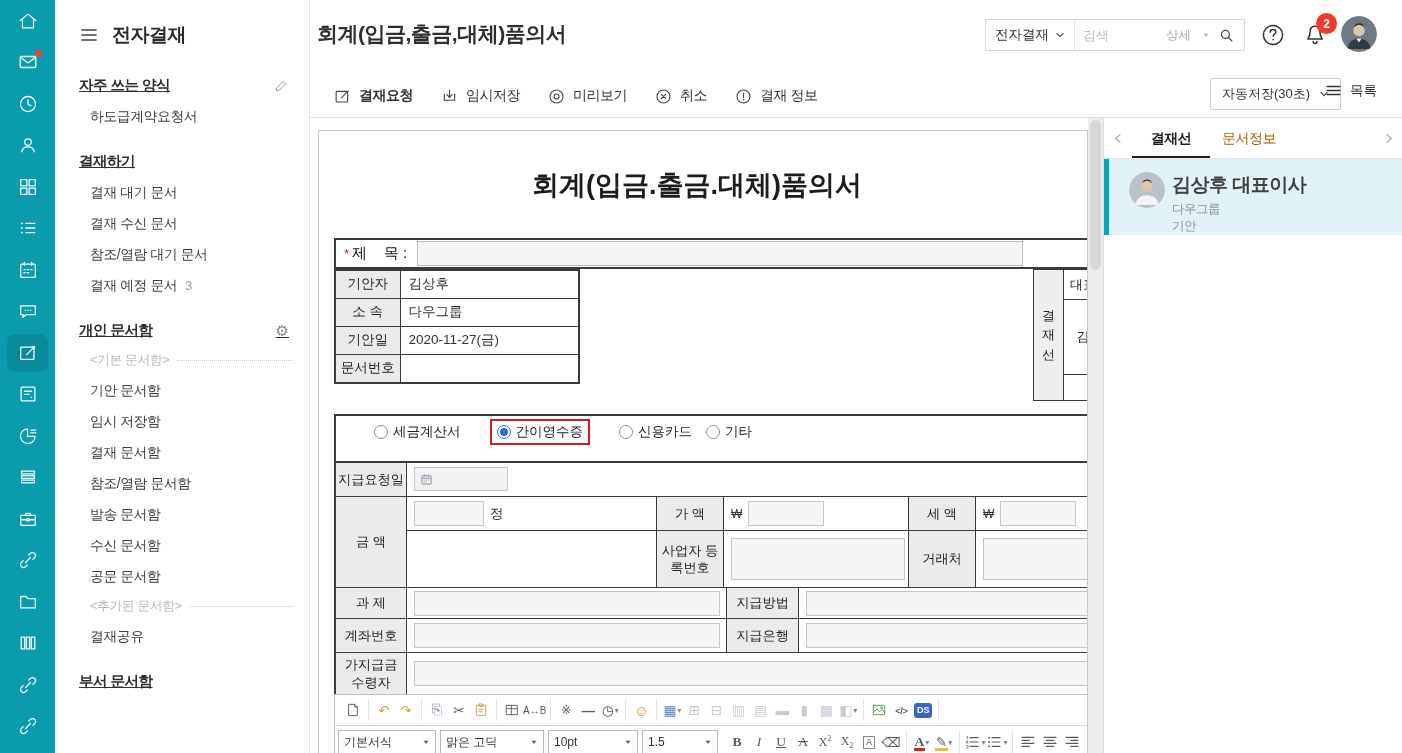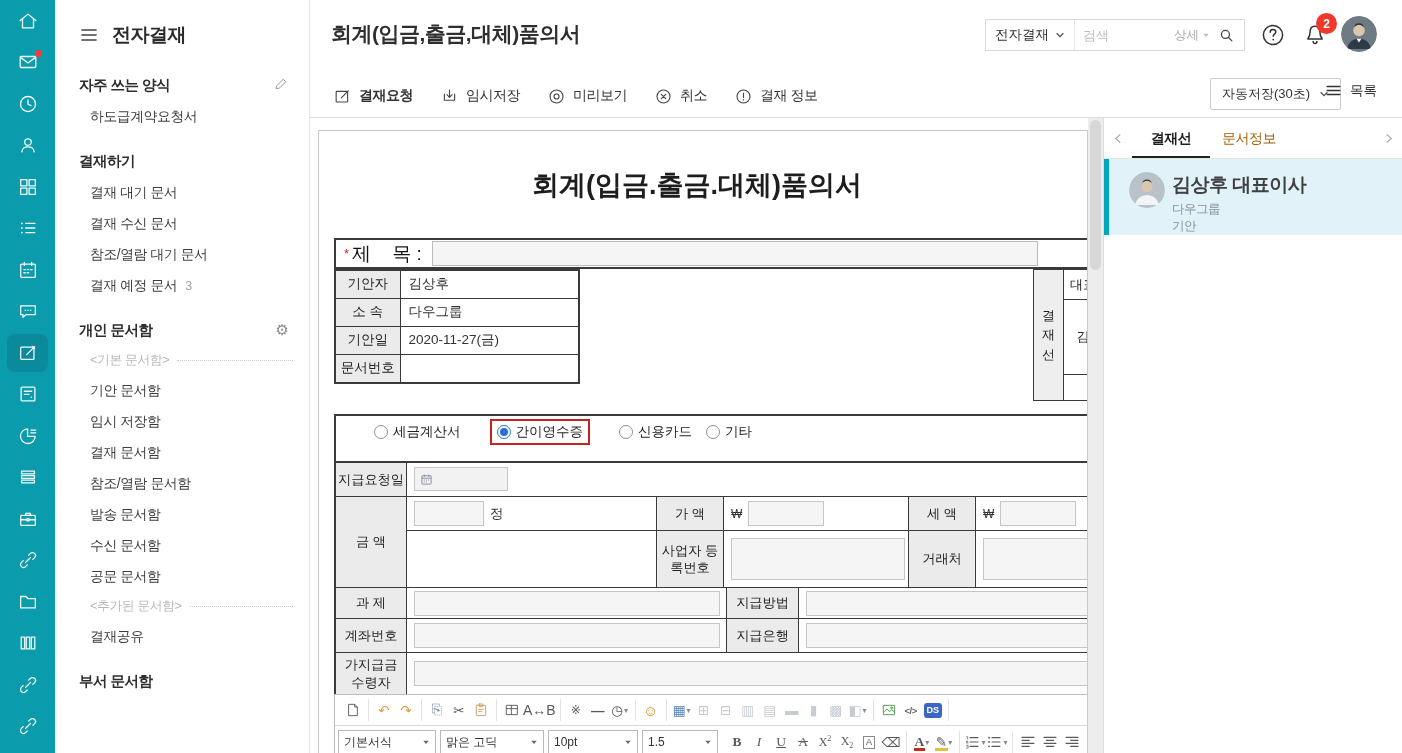--- a/index.html
+++ b/index.html
@@ -14,37 +14,37 @@
   .rail-item.active svg{position:relative}
   .rail-dot{position:absolute;top:8px;right:13px;width:7px;height:7px;border-radius:50%;background:#ff3b30;}
   
   .sidebar{position:absolute;left:55px;top:0;width:254px;height:753px;background:#fff;border-right:1px solid #e4e4e4;overflow:hidden;}
   .side-head{display:flex;align-items:center;gap:13px;padding:22px 0 0 24px;}
   .side-head svg{width:20px;height:20px;color:#444}
   .side-head h1{font-size:19px;margin:0;font-weight:bold;color:#2b2b2b;letter-spacing:-.5px}
   .new-btn{display:block;margin:20px auto 0;width:202px;height:42px;background:#00a2b3;color:#fff;border:none;border-radius:4px;
            font-size:15px;font-weight:bold;font-family:inherit;cursor:pointer;letter-spacing:-.5px}
   .side-list{padding:8px 0 0 0}
-  .side-section{display:flex;align-items:flex-start;margin:20px 20px 6px 24px;}
+  .side-section{display:flex;align-items:center;margin:20px 20px 6px 24px;text-decoration:underline;}
   .ss-label{font-size:14.5px;font-weight:bold;color:#2e2e2e;letter-spacing:-.5px}
   .ss-icon{margin-left:auto;color:#8b8b8b;cursor:pointer}
   .ss-icon svg{width:15px;height:15px}
   .side-item{font-size:13.8px;color:#3d3d3d;padding:6.5px 0 6.5px 35px;display:flex;align-items:center;cursor:pointer;letter-spacing:-.4px}
   .side-item .cnt{margin-left:8px;color:#9aa5ad;font-size:12.5px}
   .side-muted{display:flex;align-items:center;color:#b8b8b8;font-size:12.8px;padding:6px 16px 6px 35px;letter-spacing:-.4px}
   .side-muted::after{content:"";flex:1;border-bottom:1px dotted #ccc;margin-left:8px;}
   
   .main{position:absolute;left:310px;top:0;right:0;bottom:0;background:#fff}
-  .page-title{position:absolute;left:21px;top:20px;margin:0;font-size:21px;font-weight:bold;color:#2f2f2f;letter-spacing:-.5px}
+  .page-title{position:absolute;left:7px;top:20px;margin:0;font-size:21px;font-weight:bold;color:#2f2f2f;letter-spacing:-.5px}
   .searchbox{position:absolute;left:675px;top:19px;width:260px;height:32px;border:1px solid #d9d9d9;display:flex;align-items:center;background:#fff;box-sizing:border-box}
   .scope{display:flex;align-items:center;gap:6px;padding:0 9px;font-size:13.5px;color:#333;cursor:pointer;border-right:1px solid #e6e6e6;height:100%;}
   .scope svg{width:10px;height:10px;color:#555}
   .searchbox input{flex:1;min-width:0;border:none;outline:none;font-size:13px;padding:0 8px;font-family:inherit;color:#333}
   .searchbox input::placeholder{color:#bdbdbd}
-  .adv{display:flex;align-items:center;gap:3px;font-size:12.5px;color:#aaa;cursor:pointer;white-space:nowrap}
+  .adv{display:flex;align-items:center;gap:11px;font-size:12.5px;color:#aaa;cursor:pointer;white-space:nowrap}
   .adv svg{width:8px;height:8px;color:#bbb}
   .mag{margin:0 9px 0 8px;color:#444;cursor:pointer}
   .mag svg{width:17px;height:17px}
   .help{position:absolute;left:949px;top:21px;width:28px;height:28px;color:#333;cursor:pointer}
   .help svg{width:28px;height:28px}
   .bell{position:absolute;left:992px;top:22px;width:26px;height:26px;color:#333;cursor:pointer}
   .bell svg{width:26px;height:26px}
   .badge{position:absolute;top:-9px;left:14px;min-width:21px;height:21px;border-radius:11px;background:#f0382b;color:#fff;
          font-size:12px;font-weight:bold;display:flex;align-items:center;justify-content:center;padding:0 4px;box-sizing:border-box}
   .avatar{position:absolute;left:1031px;top:16px;width:36px;height:36px;border-radius:50%;overflow:hidden;cursor:pointer}
@@ -59,21 +59,21 @@
   .autosave svg{width:10px;height:10px;color:#555}
   .listbtn{position:absolute;left:1014px;top:81px;display:flex;align-items:center;gap:7px;font-size:13.5px;color:#333;cursor:pointer}
   .listbtn svg{width:19px;height:19px;color:#333}
   .hdiv{position:absolute;left:0;right:0;top:117px;height:1px;background:#dcdcdc}
   
   .doc-area{position:absolute;left:0;top:118px;width:793px;bottom:0;background:#fff;overflow:hidden}
   .doc-page{position:absolute;left:8px;top:12px;width:768px;height:640px;border:1px solid #c9c9c9;background:#fff;overflow:hidden}
   .doc-title{position:absolute;left:0;top:36px;width:756px;margin:0;text-align:center;font-size:27px;font-weight:bold;color:#1d1d1d;letter-spacing:0}
   .subject-row{position:absolute;left:15px;top:107px;width:824px;height:31px;border:2px solid #3a3a3a;display:flex;align-items:center;padding-left:8px;box-sizing:border-box;background:#fff}
   .req{color:#d9251d;font-size:13px;margin-right:3px}
-  .subj-label{font-size:19px;color:#111;white-space:pre}
+  .subj-label{font-size:15px;color:#111;white-space:pre}
   .subj-input{margin-left:10px;width:600px;height:21px;background:#f5f5f5;border:1px solid #bbb;outline:none}
   .info-table{position:absolute;left:15px;top:138px;border-collapse:collapse;border:2px solid #3a3a3a}
   .info-table td{border:1px solid #3a3a3a;height:28.2px;font-size:13.5px;box-sizing:border-box}
   .info-table .lab{width:65px;background:#ebebeb;text-align:center;color:#222}
   .info-table .val{width:179px;padding-left:8px;background:#fff}
   .appr-box{position:absolute;left:714px;top:138px;display:flex;border:1px solid #3a3a3a;height:130px;background:#fff}
   .appr-vert{width:21px;background:#eee;border-right:1px solid #3a3a3a;display:flex;align-items:center;justify-content:center;
              font-size:13px;line-height:1.5;word-break:break-all;text-align:center;padding:0 4px;color:#222}
   .appr-col{width:64px;display:flex;flex-direction:column}
   .appr-title{height:29px;border-bottom:1px solid #3a3a3a;display:flex;align-items:center;justify-content:center;font-size:13px;color:#222;white-space:nowrap}
@@ -139,21 +139,21 @@
   .ic-paste{color:#c9a061}
   .ic-copy{color:#7d8ea3}
   .ic-emoticon{color:#e2912e;font-size:15px}
   .ic-insert-table{color:#5b83b8}
   .ic-insert-image{color:#4c9a4c}
   .ic-special-character{font-size:12px}
   .ic-horizontal-line{font-weight:bold}
   .ic-code-view{font-size:9.5px;font-weight:bold;color:#666;letter-spacing:-.5px}
   .ds-badge{background:#3b66c4;color:#fff;font-size:9px;font-weight:bold;border-radius:3px;width:18px;height:15px;
             display:flex;align-items:center;justify-content:center}
-  .tx{font-size:14px;color:#5a5a5a;white-space:nowrap}
+  .tx{font-size:10px;color:#5a5a5a;white-space:nowrap}
   
   .vscroll{position:absolute;left:778px;top:0;width:15px;bottom:0;background:#ededed}
   .vscroll .thumb{position:absolute;left:2px;top:2px;width:11px;height:150px;background:#d7d7d7;border-radius:6px}
   
   .right-panel{position:absolute;left:793px;top:118px;right:0;bottom:0;background:#fff;border-left:1px solid #ddd}
   .rp-tabs{height:40px;display:flex;align-items:center;border-bottom:1px solid #e4e4e4;position:relative}
   .rp-arrow{width:28px;display:flex;align-items:center;justify-content:center;color:#aaa;cursor:pointer}
   .rp-arrow svg{width:11px;height:11px}
   .rp-arrow.next{margin-left:auto}
   .rp-tab{width:78px;text-align:center;font-size:14px;color:#a16207;cursor:pointer;height:40px;line-height:40px;letter-spacing:-.5px}

